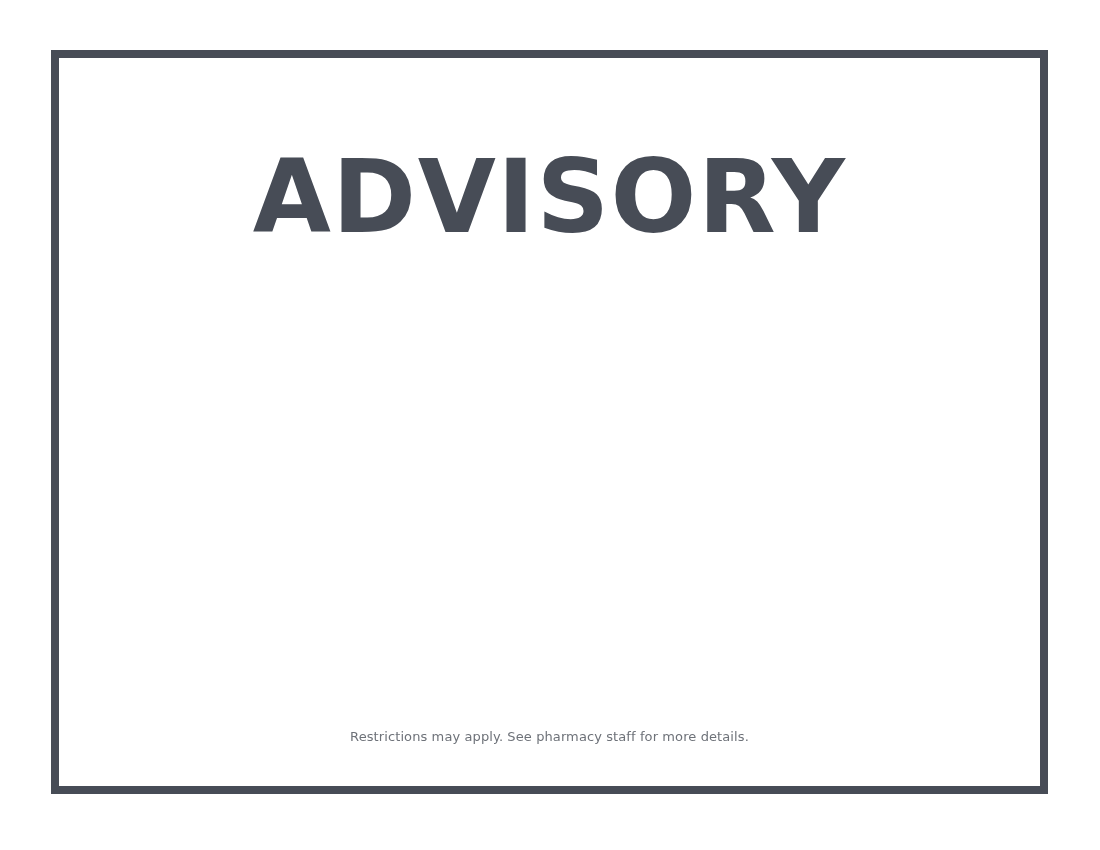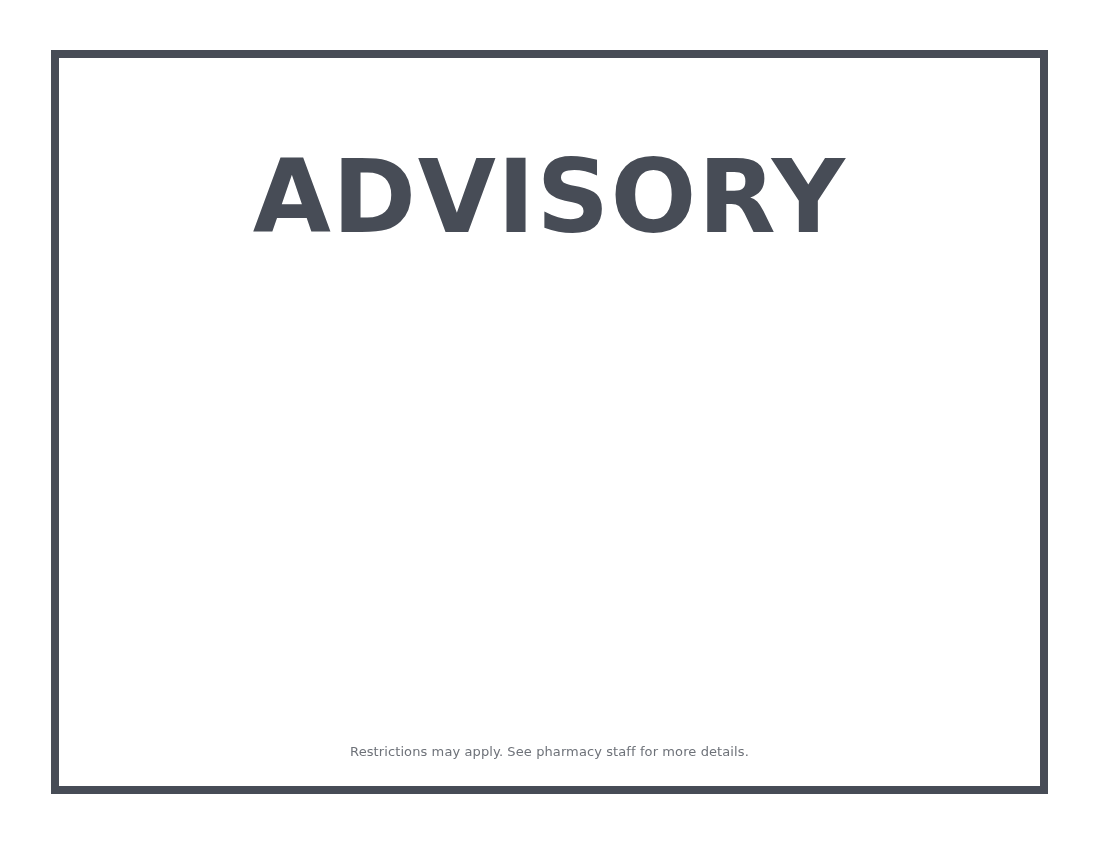--- a/index.html
+++ b/index.html
@@ -69,21 +69,21 @@
     letter-spacing: 0.1px;
     color: #4a4f59;
     padding: 0 40px;
     box-sizing: border-box;
   }
 
   .sign-footer {
     position: absolute;
     left: 0;
     right: 0;
-    bottom: 27px;
+    bottom: 42px;
     text-align: center;
     font-size: 13px;
     font-weight: 400;
     letter-spacing: 0.1px;
     color: #6e7279;
   }
 </style>
 </head>
 <body>
 

